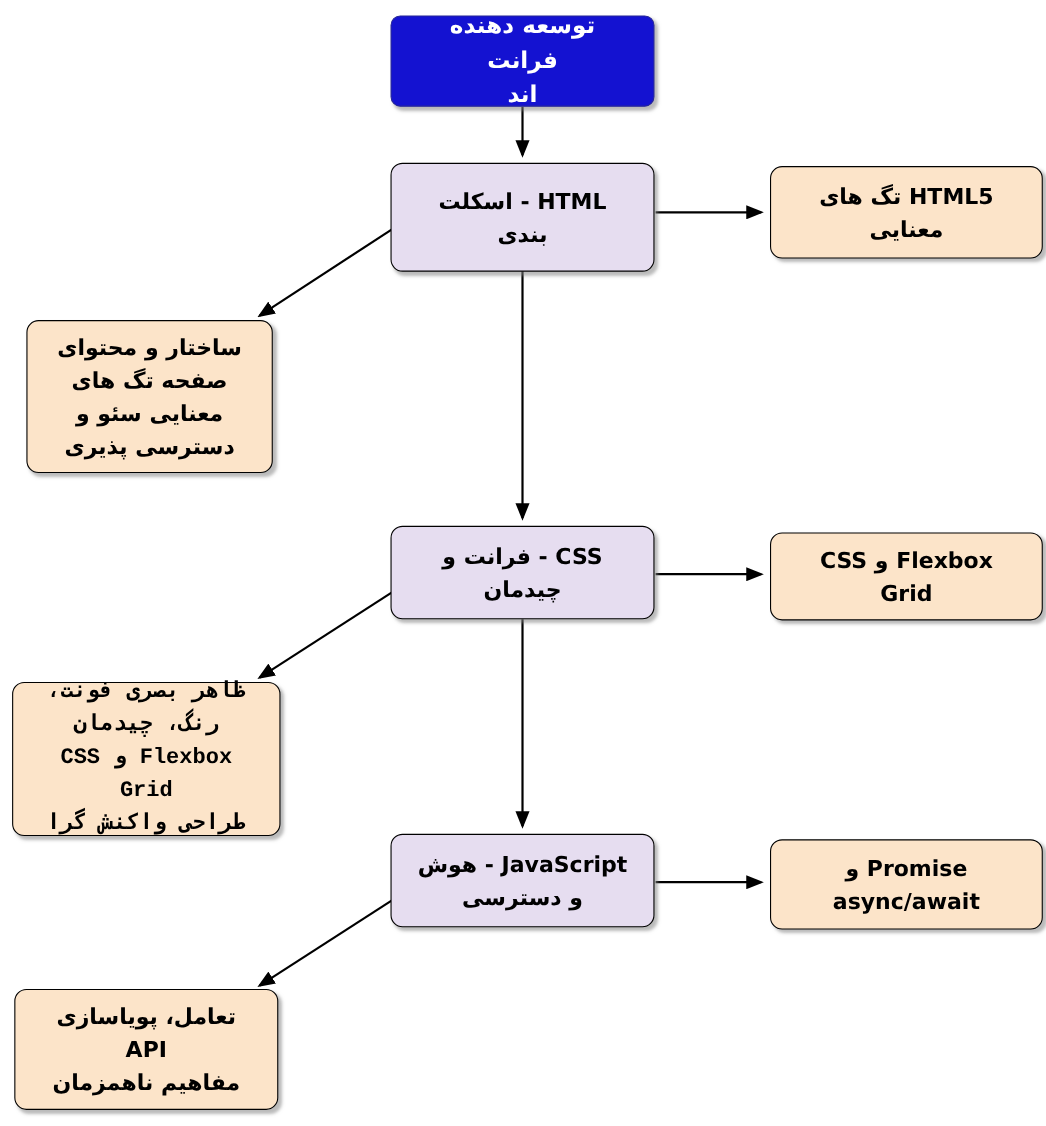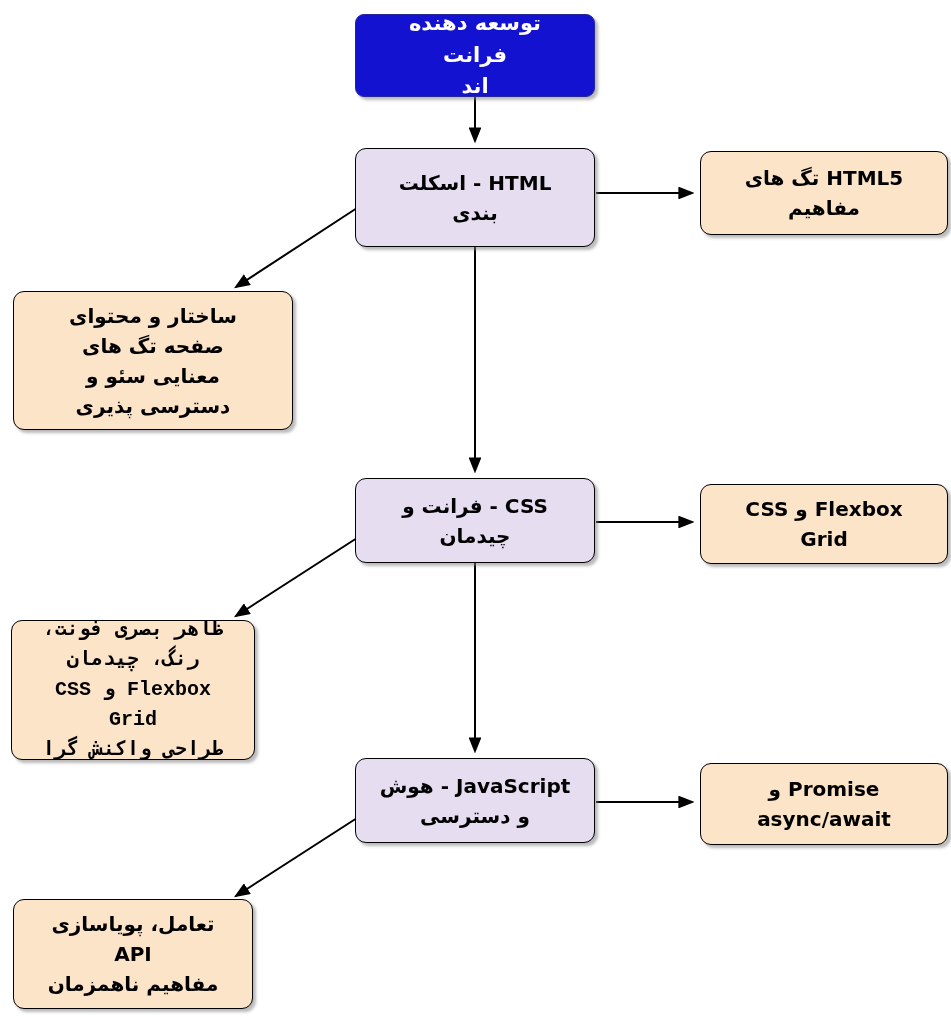--- a/index.html
+++ b/index.html
@@ -72,24 +72,24 @@
 اند</div>
   </div>
 
   <div class="node stage" style="left:355px;top:148px;width:240px;height:99px;">
     <div class="node-label">HTML - اسکلت
 بندی</div>
   </div>
 
   <div class="node detail" style="left:700px;top:151px;width:248px;height:84px;">
     <div class="node-label">HTML5 تگ های
-مفاهیم</div>
+معنایی</div>
   </div>
 
-  <div class="node detail" style="left:13px;top:291px;width:280px;height:139px;">
+  <div class="node detail" style="left:24px;top:291px;width:224px;height:139px;">
     <div class="node-label">ساختار و محتوای
 صفحه تگ های
 معنایی سئو و
 دسترسی پذیری</div>
   </div>
 
   <div class="node stage" style="left:355px;top:478px;width:240px;height:85px;">
     <div class="node-label">CSS - فرانت و
 چیدمان</div>
   </div>

